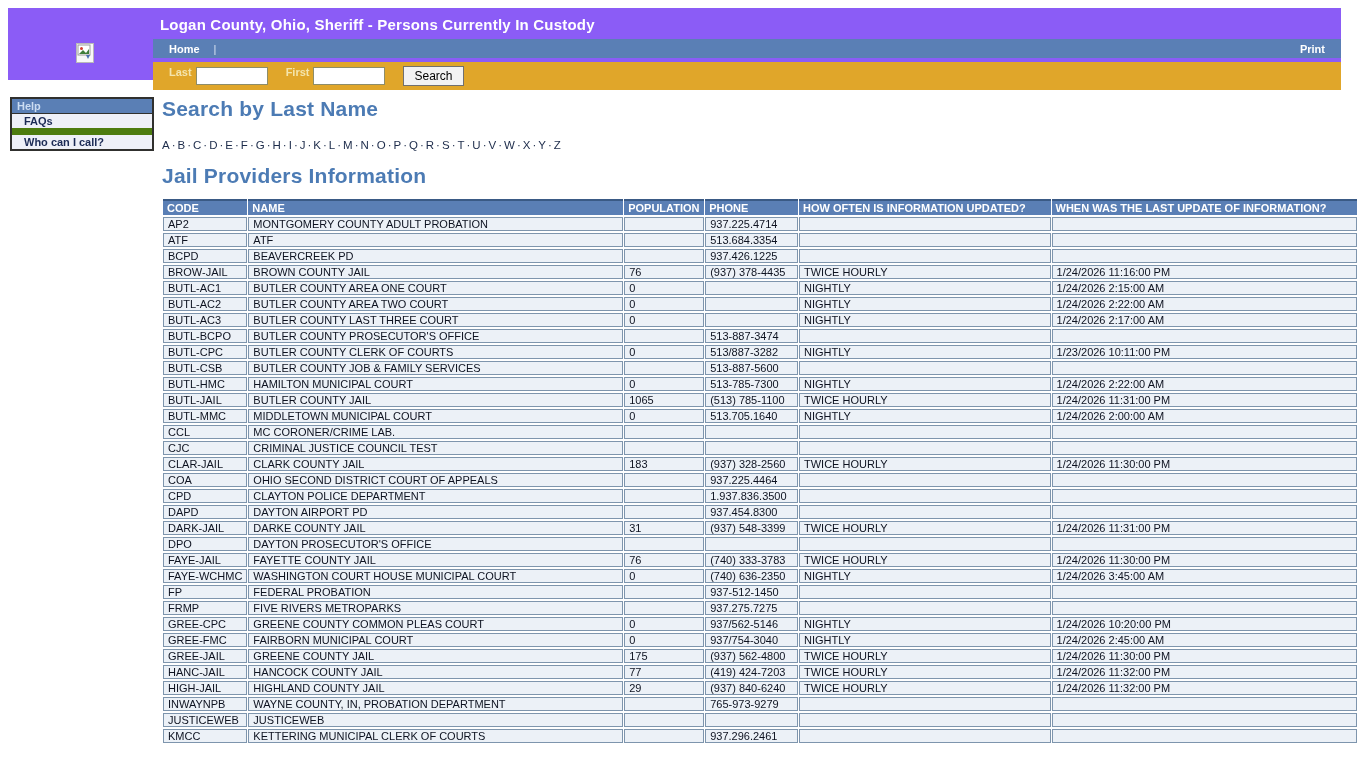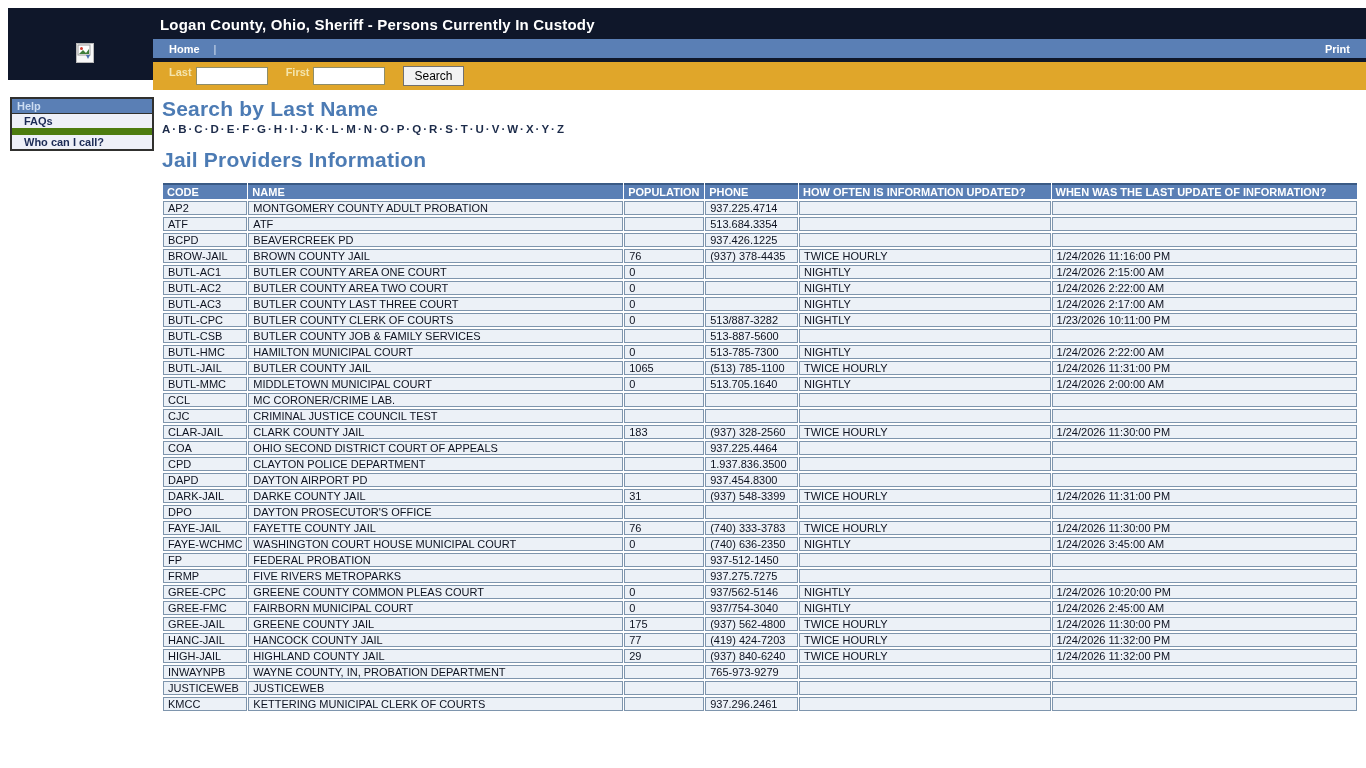--- a/index.html
+++ b/index.html
@@ -6,22 +6,22 @@
     margin: 0; padding: 0;
     width: 1366px; height: 768px;
     overflow: hidden;
     background: #ffffff;
     font-family: "Liberation Sans", sans-serif;
   }
   .page { position: relative; width: 1366px; height: 768px; }
 
   
   .header {
-    position: absolute; left: 8px; top: 8px; right: 0; height: 72px;
-    background: #0f172a;
+    position: absolute; left: 8px; top: 8px; right: 25px; height: 72px;
+    background: #8b5cf6;
   }
   .site-title {
     position: absolute; left: 152px; top: 8px;
     color: #ffffff; font-weight: bold; font-size: 15px; letter-spacing: .2px;
     white-space: nowrap;
   }
   .broken-img {
     position: absolute; left: 68px; top: 35px; width: 16px; height: 18px;
     background: #f8f8f8; border: 1px solid #b9b9b9;
   }
@@ -69,21 +69,21 @@
     background: #EEF0F8; cursor: pointer;
   }
   .sidebar .sb-item:last-child { border-bottom: none; }
 
   .main { flex: 1; margin-left: 8px; min-width: 0; }
   .h-blue {
     color: #4C7BB4; font-weight: bold; font-size: 21px; margin: 0; line-height: 23px;
     letter-spacing: .2px;
   }
   .h-blue.second { margin-top: 13px; }
-  .alphabet { margin-top: 3px; font-size: 11.5px; font-weight: bold; color: #1C2B4A; }
+  .alphabet { margin-top: 19px; font-size: 11.5px; font-weight: normal; color: #1C2B4A; }
   .alpha-letter { cursor: pointer; }
   .alpha-sep { margin: 0 2px; color: #1C2B4A; }
   .desc { font-size: 11px; color: #000; margin: 4px 0 0 0; }
 
   
   table.providers {
     margin-top: 10px;
     border-collapse: separate; border-spacing: 1px 2px;
     table-layout: fixed;
   }
@@ -215,20 +215,28 @@
             </tr>
             <tr>
               <td>BUTL-AC3</td>
               <td>BUTLER COUNTY LAST THREE COURT</td>
               <td>0</td>
               <td></td>
               <td>NIGHTLY</td>
               <td>1/24/2026 2:17:00 AM</td>
             </tr>
             <tr>
+              <td>BUTL-BCPO</td>
+              <td>BUTLER COUNTY PROSECUTOR'S OFFICE</td>
+              <td></td>
+              <td>513-887-3474</td>
+              <td></td>
+              <td></td>
+            </tr>
+            <tr>
               <td>BUTL-CPC</td>
               <td>BUTLER COUNTY CLERK OF COURTS</td>
               <td>0</td>
               <td>513/887-3282</td>
               <td>NIGHTLY</td>
               <td>1/23/2026 10:11:00 PM</td>
             </tr>
             <tr>
               <td>BUTL-CSB</td>
               <td>BUTLER COUNTY JOB &amp; FAMILY SERVICES</td>

